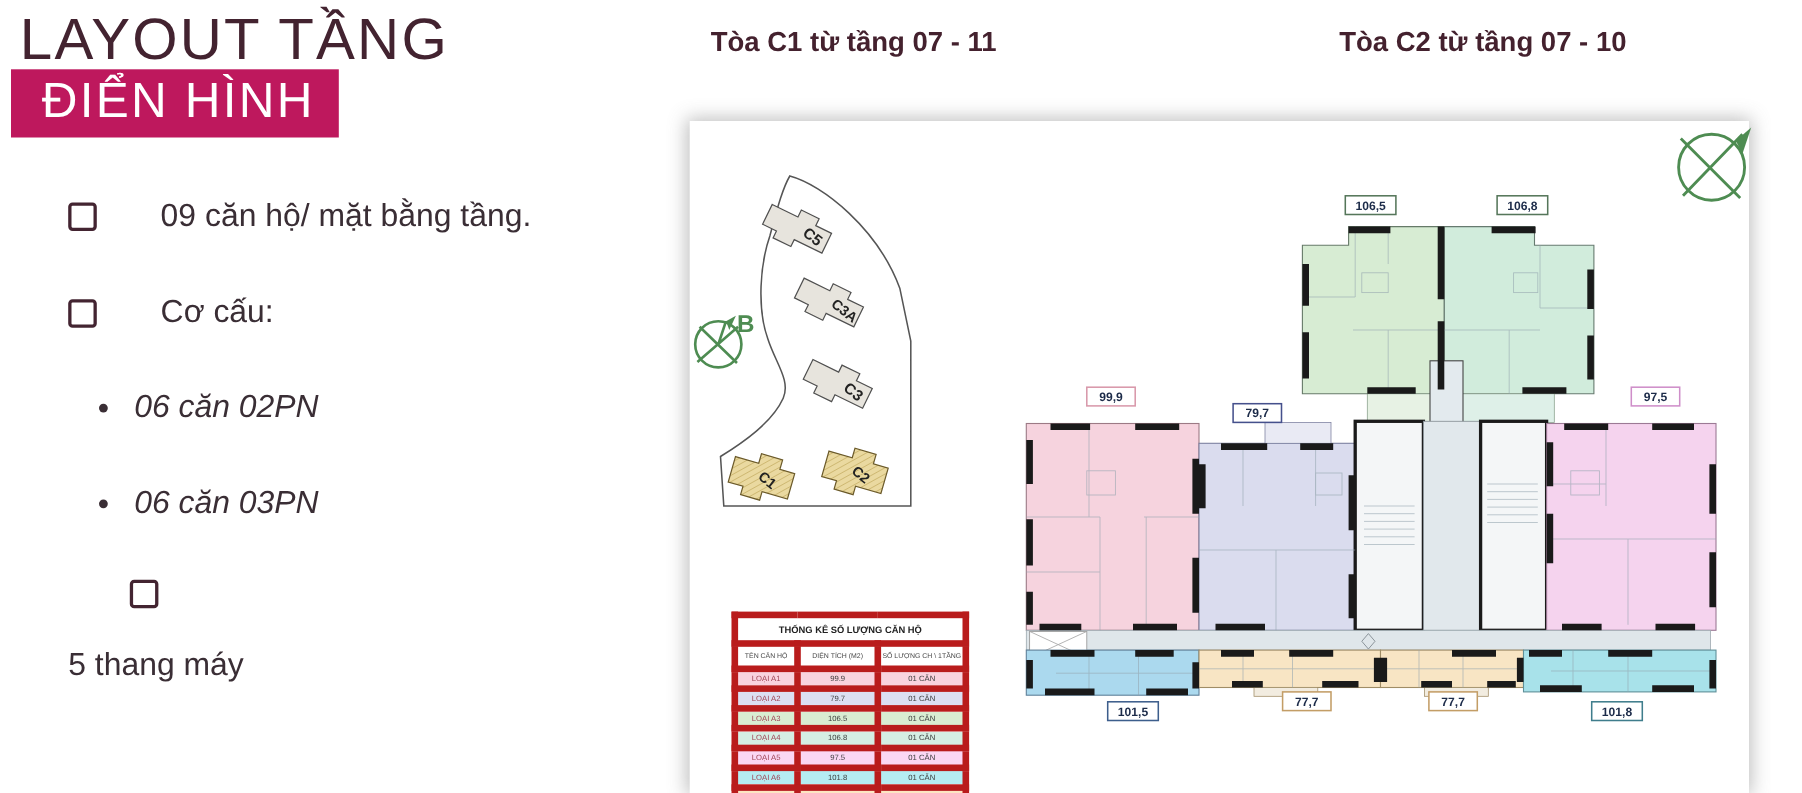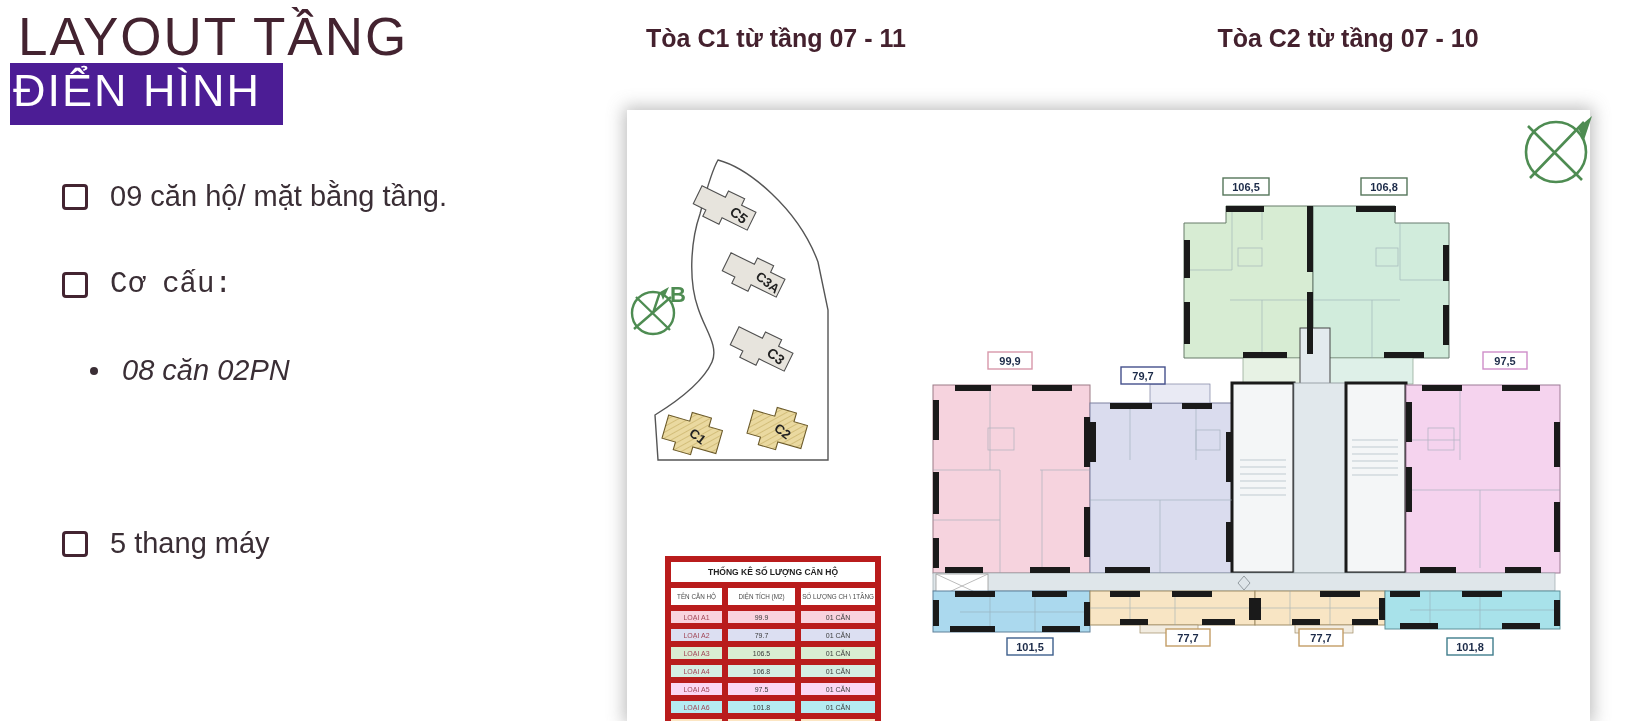--- a/index.html
+++ b/index.html
@@ -2,35 +2,35 @@
 <html><head>
 <meta charset="utf-8">
 <style>
   html,body{margin:0;padding:0;background:#ffffff;}
   .page{position:relative;width:1638px;height:721px;overflow:hidden;
         font-family:"Liberation Sans","DejaVu Sans",sans-serif;background:#ffffff;}
 
   
   .title1{position:absolute;left:18px;top:6px;font-size:53px;font-weight:300;
           letter-spacing:2px;color:#432330;}
-  .title2{position:absolute;left:10px;top:63px;background:#4c1d95;color:#ffffff;
-          font-size:45px;font-weight:300;letter-spacing:2px;padding:2px 22px 8px 3px;}
+  .title2{position:absolute;left:10px;top:63px;background:#be185d;color:#ffffff;
+          font-size:45px;font-weight:300;letter-spacing:2px;padding:2px 22px 8px 28px;}
   .tower-heading{position:absolute;top:24px;transform:translateX(-50%);
           font-size:25px;font-weight:800;color:#44212e;white-space:nowrap;}
   .tower-heading.c1{left:776px;}
   .tower-heading.c2{left:1329px;margin-left:19px;}
 
   .bullet{position:absolute;left:62px;display:flex;align-items:center;
-          font-size:29px;color:#3a2e35;white-space:nowrap;}
+          font-size:29px;color:#3a2e35;white-space:nowrap;gap:36px;}
   .checkbox{width:20px;height:20px;border:3px solid #432431;border-radius:4px;
           margin-right:22px;flex:0 0 auto;}
   .sub-bullet{position:absolute;left:90px;display:flex;align-items:center;
           font-size:29px;font-style:italic;color:#3a2e35;white-space:nowrap;}
   .dot{width:8px;height:8px;border-radius:50%;background:#3a2e35;margin-right:24px;flex:0 0 auto;}
-  .b1{top:180px;} .b2{top:268px;font-family:Liberation Mono, monospace;} .s1{top:354px;} .s2{top:441px;} .b3{top:527px;}
+  .b1{top:180px;} .b2{top:268px;} .s1{top:354px;} .s2{top:441px;} .b3{top:527px;flex-direction:column;}
 
   
   .panel{position:absolute;left:627px;top:110px;width:963px;height:611px;
          background:#ffffff;box-shadow:0 0 16px 3px rgba(110,110,110,.45);}
 
   .plan-svg{position:absolute;left:0;top:0;width:1638px;height:721px;}
 
   
   .stats{position:absolute;left:665px;top:556px;width:210px;border-collapse:collapse;
          font-size:7px;color:#3b3b3b;background:#ffffff;table-layout:fixed;}
@@ -56,21 +56,25 @@
   <div class="bullet b1">
     <span class="checkbox"></span>
     <span>09 căn hộ/ mặt bằng tầng.</span>
   </div>
   <div class="bullet b2">
     <span class="checkbox"></span>
     <span>Cơ cấu:</span>
   </div>
   <div class="sub-bullet s1">
     <span class="dot"></span>
-    <span>08 căn 02PN</span>
+    <span>06 căn 02PN</span>
+  </div>
+  <div class="sub-bullet s2">
+    <span class="dot"></span>
+    <span>06 căn 03PN</span>
   </div>
   <div class="bullet b3">
     <span class="checkbox"></span>
     <span>5 thang máy</span>
   </div>
 
   <div class="panel"></div>
 
   <svg class="plan-svg" viewBox="0 0 1638 721">
     <defs>

